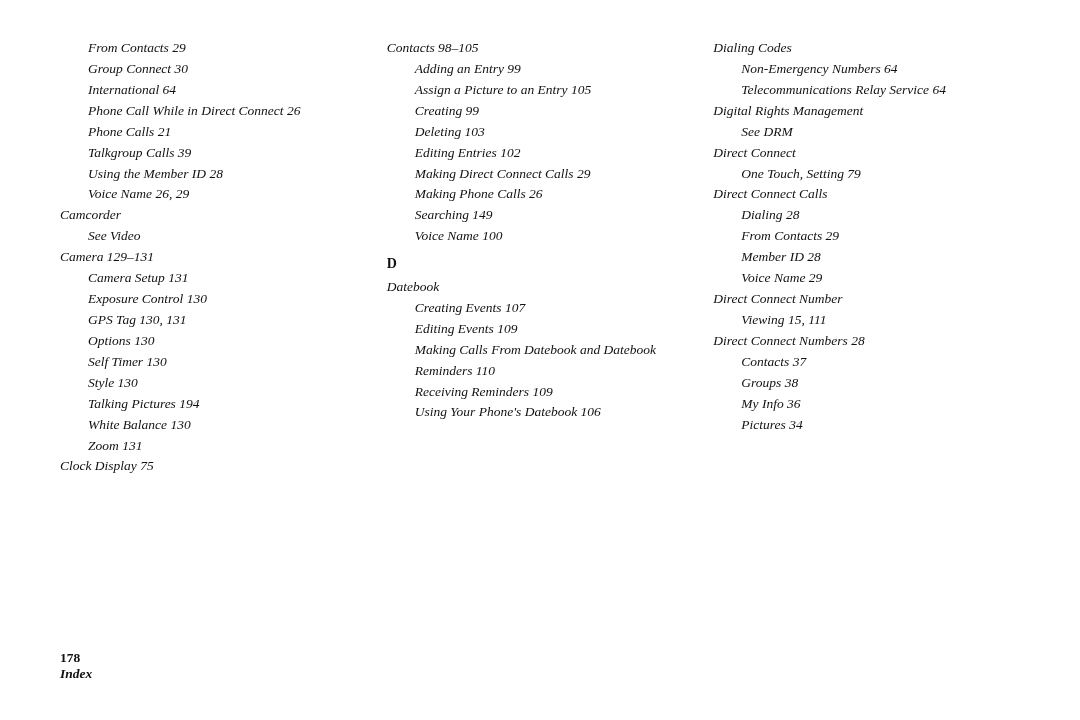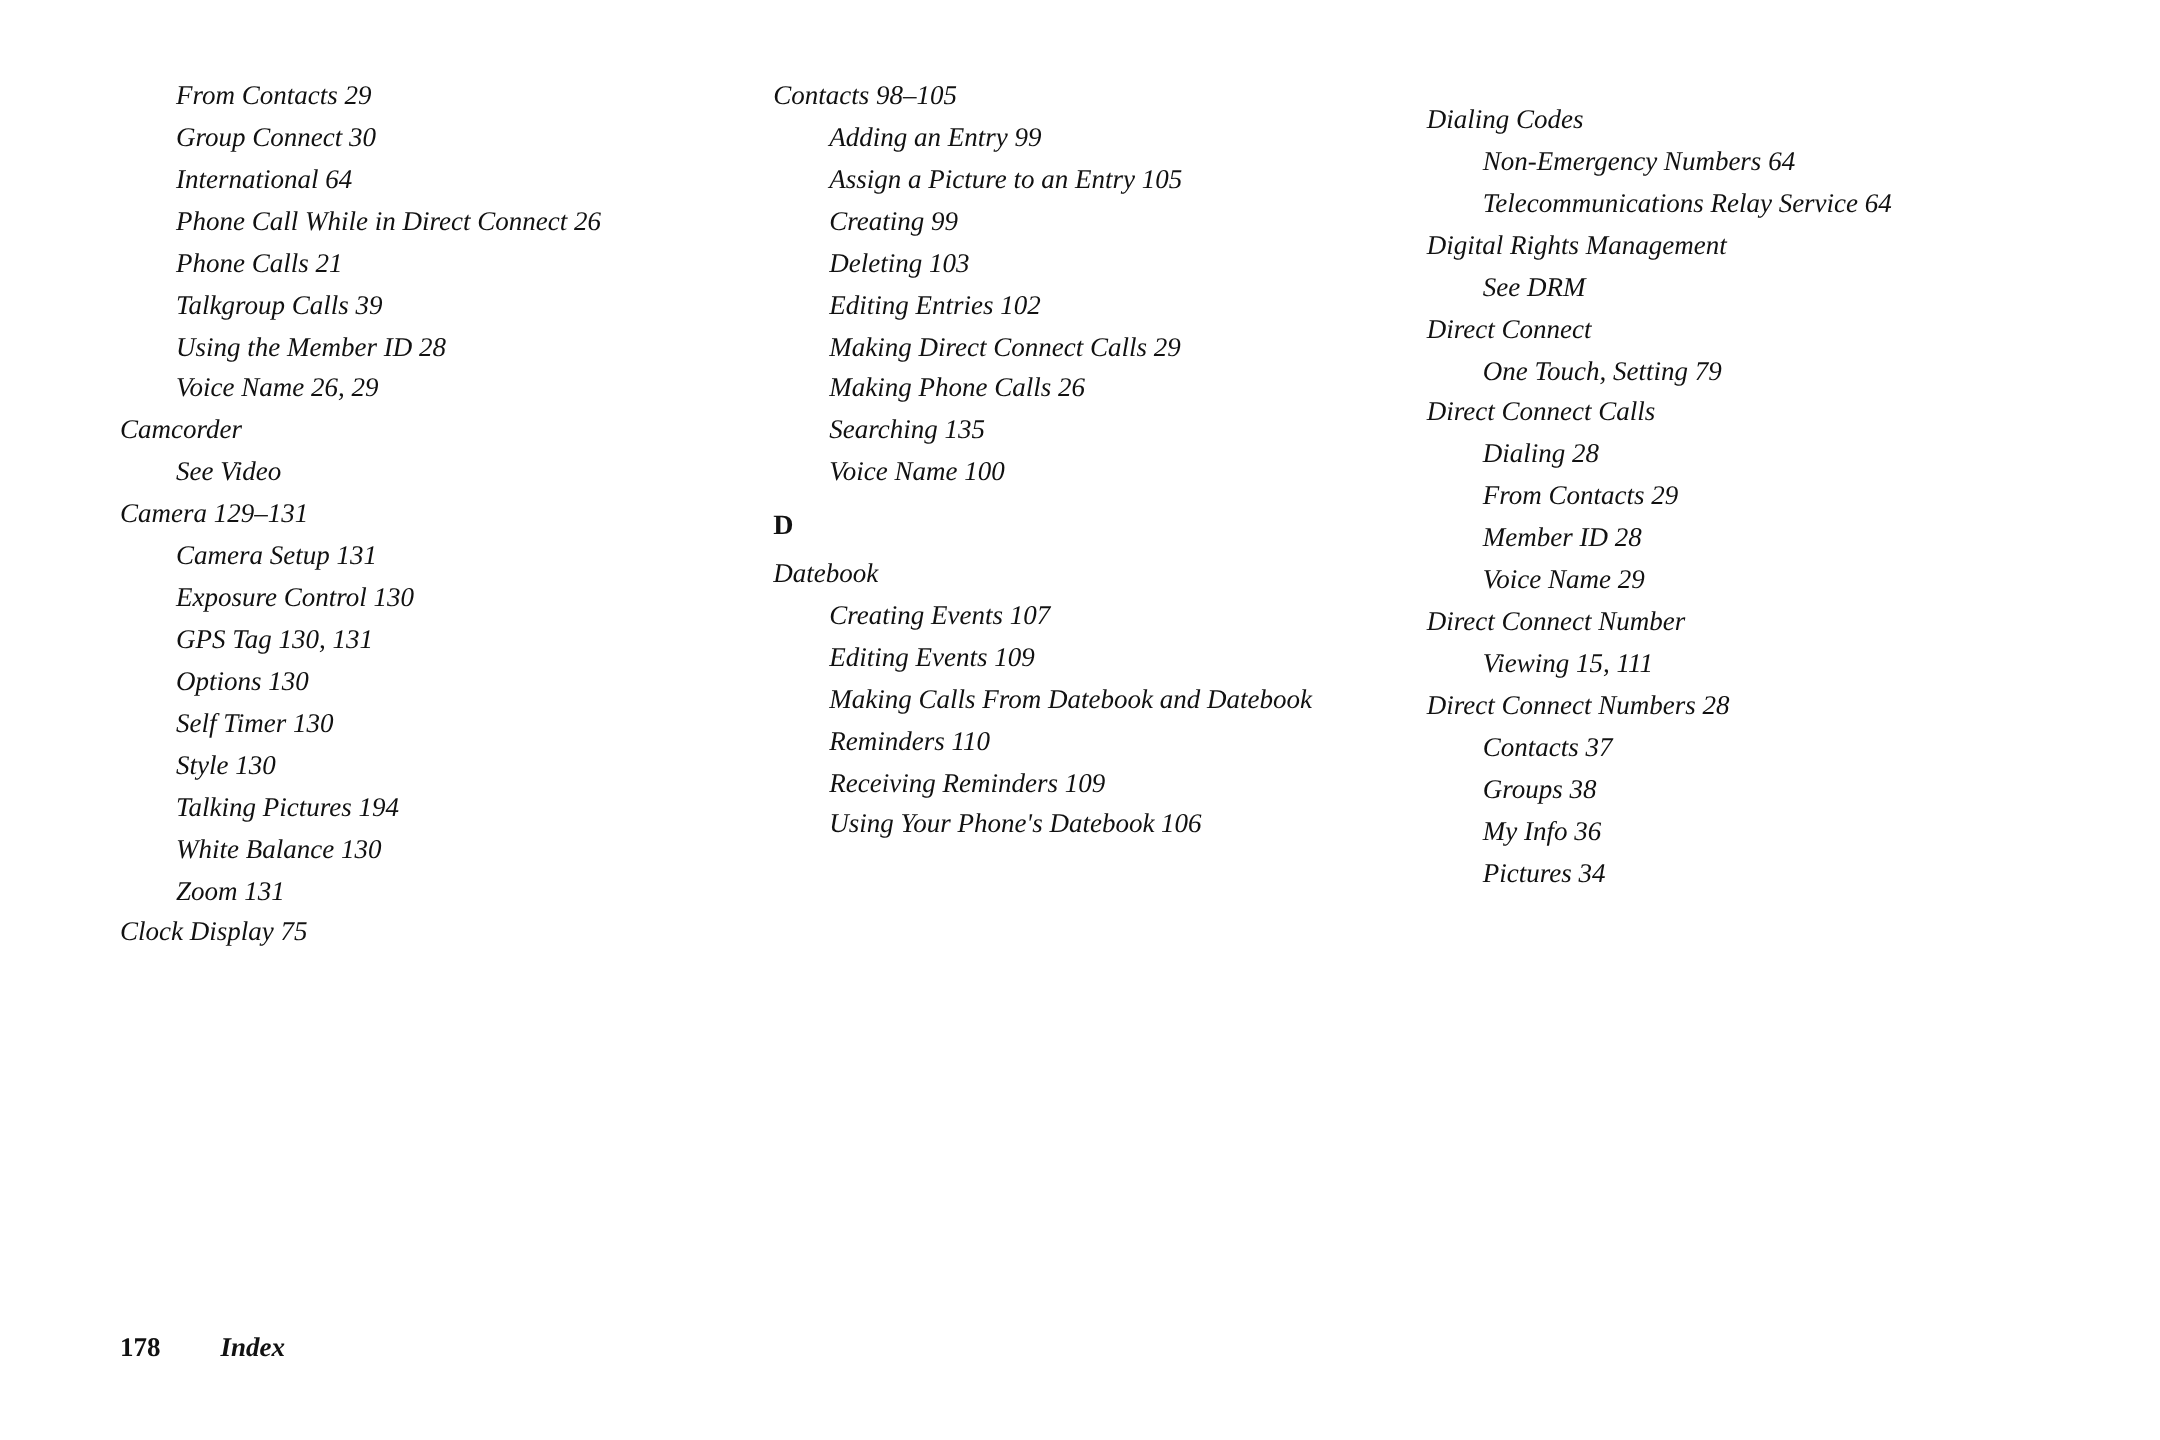--- a/index.html
+++ b/index.html
@@ -30,21 +30,20 @@
     .col {
       flex: 1;
       padding: 0 10px;
       line-height: 1.55;
     }
     .col:first-child {
       padding-left: 0;
     }
     .col:last-child {
       padding-right: 0;
-      margin-top: 12px;
     }
     .entry {
       display: block;
     }
     .entry-main {
       display: block;
     }
     .entry-sub {
       display: block;
       padding-left: 28px;
@@ -52,21 +51,22 @@
     .section-letter {
       font-style: normal;
       font-weight: bold;
       font-size: 14px;
       margin-top: 6px;
       margin-bottom: 2px;
       display: block;
     }
     .footer {
       display: flex;
-      align-items: flex-end;
+      flex-direction: column;
+      align-items: flex-start;
       padding-top: 10px;
       border-top: none;
       margin-top: auto;
     }
     .footer-page {
       font-style: normal;
       font-weight: bold;
       font-size: 13.5px;
       margin-right: 30px;
     }
@@ -105,21 +105,21 @@
       </div>
       <div class="col">
         <span class="entry entry-main">Contacts 98–105</span>
         <span class="entry entry-sub">Adding an Entry 99</span>
         <span class="entry entry-sub">Assign a Picture to an Entry 105</span>
         <span class="entry entry-sub">Creating 99</span>
         <span class="entry entry-sub">Deleting 103</span>
         <span class="entry entry-sub">Editing Entries 102</span>
         <span class="entry entry-sub">Making Direct Connect Calls 29</span>
         <span class="entry entry-sub">Making Phone Calls 26</span>
-        <span class="entry entry-sub">Searching 135</span>
+        <span class="entry entry-sub">Searching 149</span>
         <span class="entry entry-sub">Voice Name 100</span>
         <span class="section-letter">D</span>
         <span class="entry entry-main">Datebook</span>
         <span class="entry entry-sub">Creating Events 107</span>
         <span class="entry entry-sub">Editing Events 109</span>
         <span class="entry entry-sub">Making Calls From Datebook and Datebook Reminders 110</span>
         <span class="entry entry-sub">Receiving Reminders 109</span>
         <span class="entry entry-sub">Using Your Phone's Datebook 106</span>
       </div>
       <div class="col">

